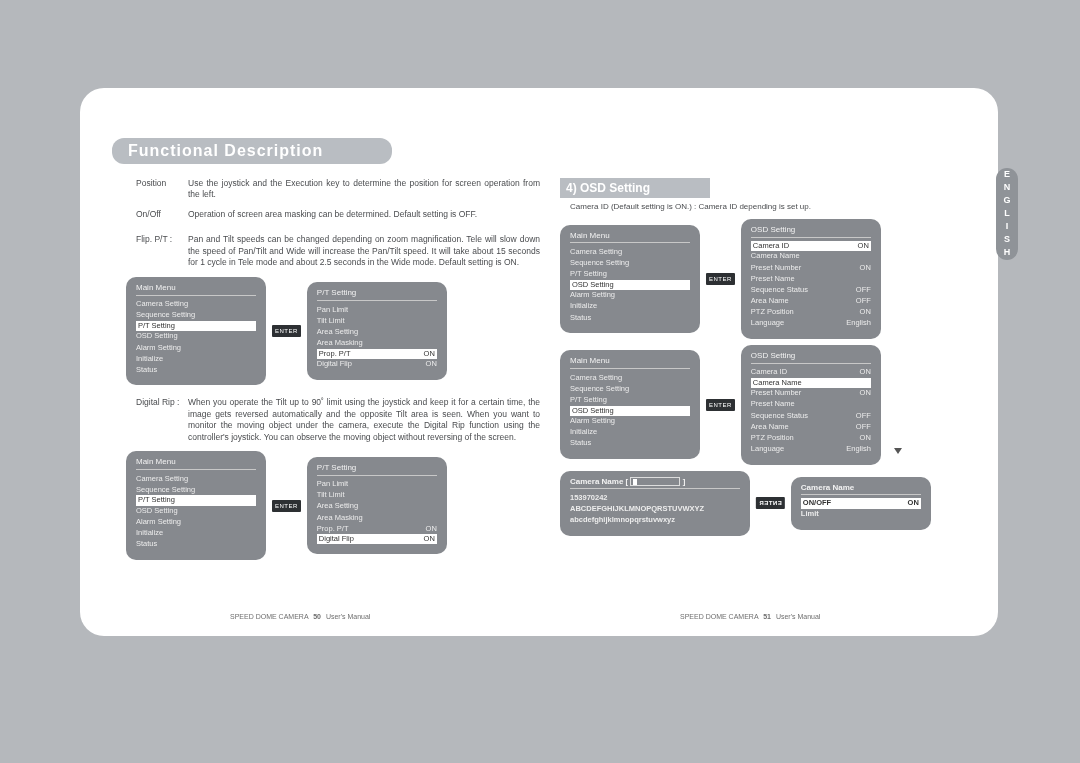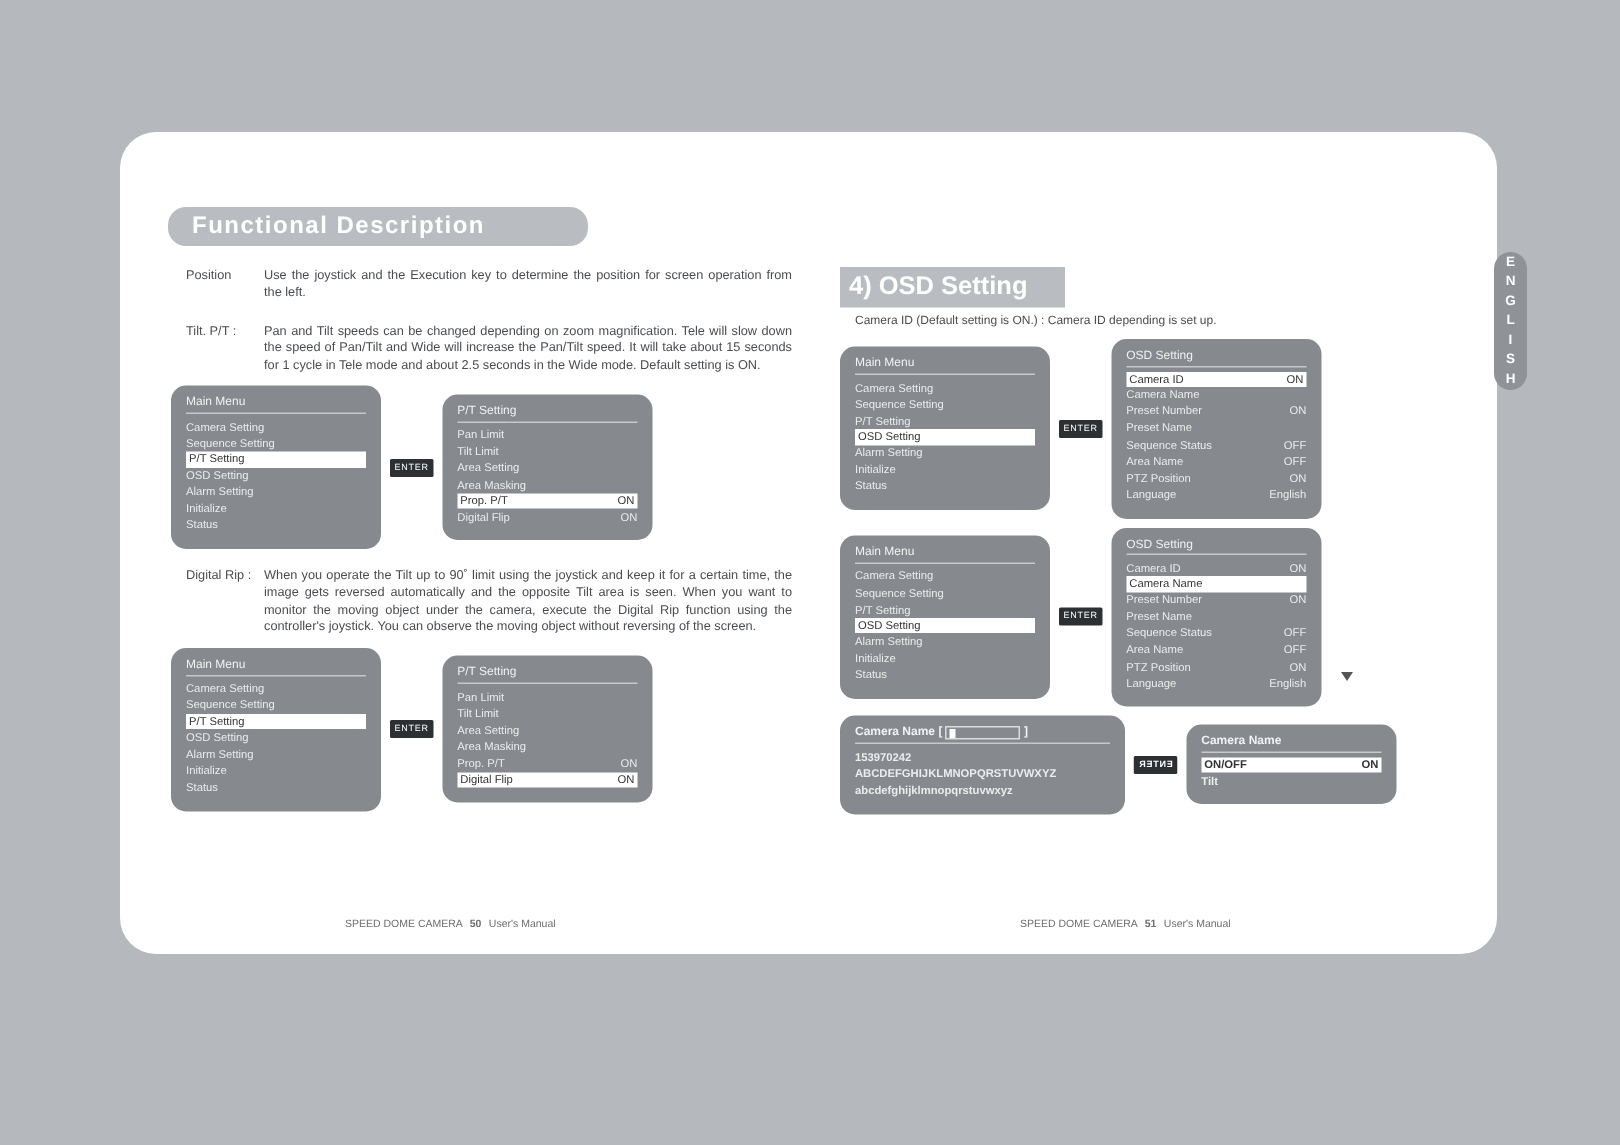--- a/index.html
+++ b/index.html
@@ -53,26 +53,26 @@
     padding-left: 16px;
   }
   .left-page, .right-page {
     position: absolute;
     top: 90px;
     width: 430px;
     font-size: 8.5px;
     color: #4a4c4f;
     line-height: 1.35;
   }
-  .left-page { left: 34px; }
+  .left-page { left: 46px; }
   .right-page { left: 480px; }
   .section-head {
     background: #b9bdc2;
     color: #fff;
-    font-size: 17px;
+    font-size: 12px;
     font-weight: bold;
     padding: 2px 6px;
     width: 150px;
     margin-bottom: 4px;
   }
   .para { margin: 0 6px 8px 10px; text-align: justify; }
   .para .lbl { display:inline-block; width:52px; vertical-align:top;}
   .para .txt { display:inline-block; width: calc(100% - 62px); vertical-align:top;}
   .menu-row { display:flex; gap:6px; align-items:center; margin: 6px 0 12px 0; }
   .menu-box {
@@ -129,22 +129,25 @@
   <div class="lang-tab">ENGLISH</div>
 
   <div class="title-bar">
     <span>Functional Description</span>
   </div>
 
   <div class="left-page">
     <div class="para">
       <span class="lbl">Position</span><span class="txt">Use the joystick and the Execution key to determine the position for screen operation from the left.</span>
     </div>
+    <div class="para">
+      <span class="lbl">On/Off</span><span class="txt">Operation of screen area masking can be determined. Default setting is OFF.</span>
+    </div>
     <div class="para" style="margin-top:14px;">
-      <span class="lbl">Tilt. P/T :</span><span class="txt">Pan and Tilt speeds can be changed depending on zoom magnification. Tele will slow down the speed of Pan/Tilt and Wide will increase the Pan/Tilt speed. It will take about 15 seconds for 1 cycle in Tele mode and about 2.5 seconds in the Wide mode. Default setting is ON.</span>
+      <span class="lbl">Flip. P/T :</span><span class="txt">Pan and Tilt speeds can be changed depending on zoom magnification. Tele will slow down the speed of Pan/Tilt and Wide will increase the Pan/Tilt speed. It will take about 15 seconds for 1 cycle in Tele mode and about 2.5 seconds in the Wide mode. Default setting is ON.</span>
     </div>
 
     <div class="menu-row">
       <div class="menu-box" id="mm1">
           <div class="mtitle">Main Menu</div>
           <div class="mi">
             <span>Camera Setting</span>
             <span></span>
           </div>
           <div class="mi">
@@ -428,21 +431,21 @@
           </div>
         </div>
       <span class="enter-btn" style="transform:scaleX(-1);">ENTER</span>
       <div class="menu-box" id="cnm">
           <div class="mtitle">Camera Name</div>
           <div class="mi sel">
             <span>ON/OFF</span>
             <span>ON</span>
           </div>
           <div class="mi">
-            <span>Tilt</span>
+            <span>Limit</span>
             <span></span>
           </div>
         </div>
     </div>
 
     <div style="position:absolute; left:334px; top:268px;">
         <div class="arrow-down"></div>
       </div>
   </div>
 

